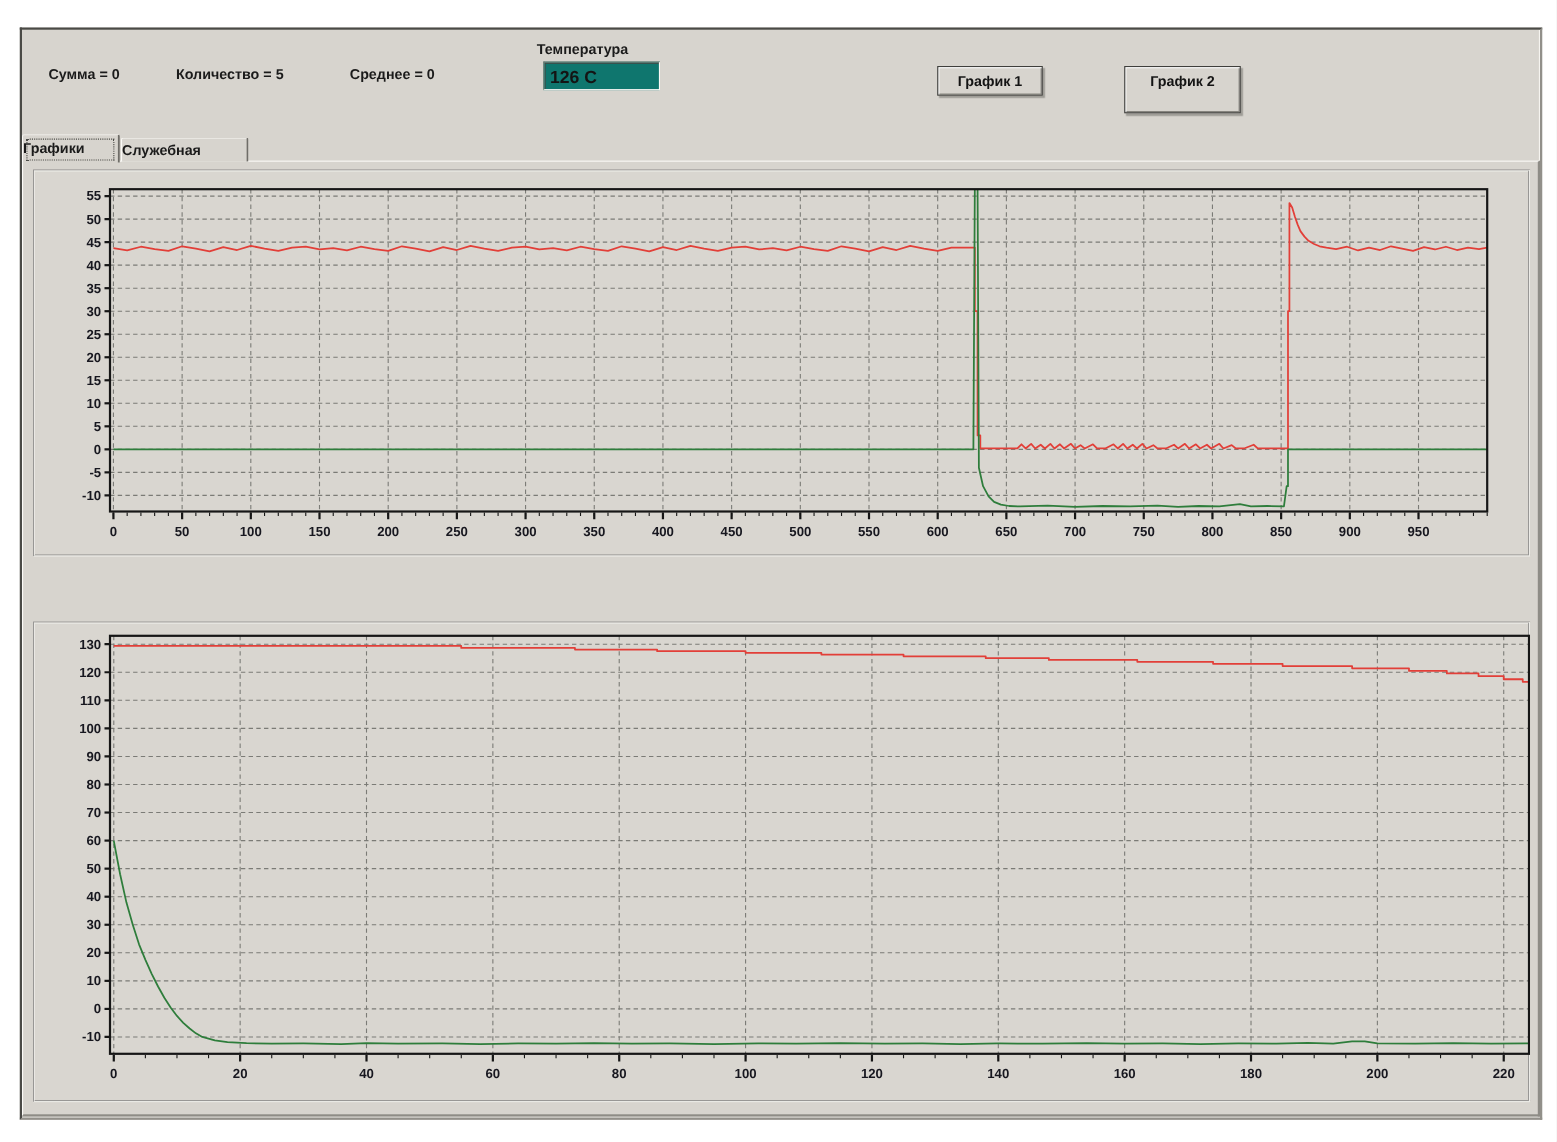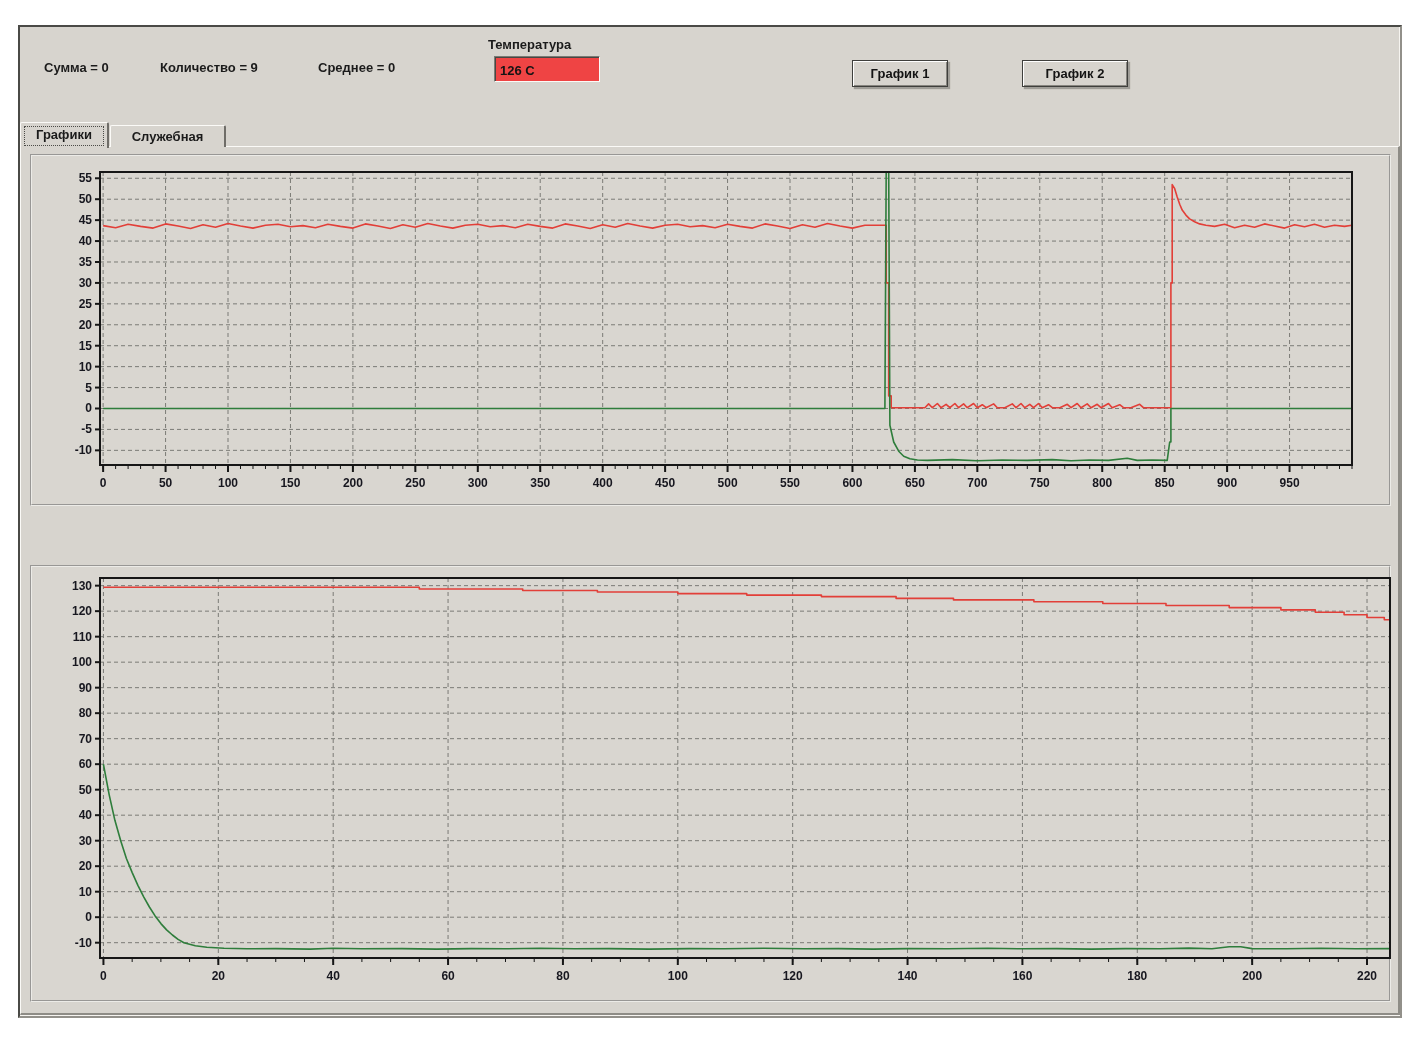--- a/index.html
+++ b/index.html
@@ -4,52 +4,52 @@
 <style>
   html,body{margin:0;padding:0;background:#ffffff;}
   #root{position:relative;width:1415px;height:1038px;background:#ffffff;overflow:hidden;
         font-family:"Liberation Sans", sans-serif;color:#1b1b1b;}
   .abs{position:absolute;}
   #window{left:18px;top:25px;width:1384px;height:993px;background:#d7d4ce;
           border-top:2px solid #4a4a46;border-left:2px solid #4a4a46;
           border-right:2px solid #92908a;border-bottom:2px solid #92908a;
           box-shadow:inset -1px -1px 0 #f6f4f0;box-sizing:border-box;}
   .lbl{font-size:13px;font-weight:600;white-space:nowrap;}
-  .edit{background:#ef4444;border-top:1px solid #7a7a74;border-left:1px solid #7a7a74;
+  .edit{background:#0f766e;border-top:1px solid #7a7a74;border-left:1px solid #7a7a74;
         border-bottom:1px solid #fbfaf7;border-right:1px solid #fbfaf7;
         box-shadow:inset 1px 1px 0 #474743;box-sizing:border-box;
-        font-family:"Liberation Sans", sans-serif;font-size:13px;font-weight:600;
+        font-family:"Liberation Sans", sans-serif;font-size:16px;font-weight:600;
         padding:3px 12px 0 5px;color:#141414;}
   .win-btn{background:#d7d4ce;border:1px solid #3f3f3c;
         box-shadow:inset 1px 1px 0 #ffffff, inset -1px -1px 0 #87857f, 2px 2px 1px rgba(90,90,85,.45);
         font-family:"Liberation Sans", sans-serif;font-size:13px;font-weight:600;color:#141414;
         text-align:center;cursor:pointer;box-sizing:border-box;padding-top:5px;}
-  .tab{background:#d7d4ce;box-sizing:border-box;text-align:center;font-size:13px;font-weight:600;
+  .tab{background:#d7d4ce;box-sizing:border-box;text-align:left;font-size:13px;font-weight:600;
        border-top:1px solid #fbfaf7;border-left:1px solid #fbfaf7;border-right:2px solid #6f6d68;
        border-top-left-radius:2px;border-top-right-radius:2px;cursor:pointer;}
   .tab.sel{z-index:3;}
   .tab .focus{position:absolute;left:3px;top:3px;right:3px;bottom:2px;border:1px dotted #4b4b47;}
   #tabpage{background:#d7d4ce;border-top:1px solid #fbfaf7;border-left:1px solid #fbfaf7;
        border-right:2px solid #8e8c86;border-bottom:2px solid #8e8c86;box-sizing:border-box;z-index:1;}
   .chart-panel{background:#d9d6d0;border:2px groove #ecebe7;box-sizing:border-box;}
   svg text{font-family:"Liberation Sans", sans-serif;font-size:12px;font-weight:bold;fill:#17171f;}
 </style>
 </head>
 <body>
 
 <div id="root">
   <div id="window" class="abs"></div>
 
   <div class="abs lbl" style="left:44px;top:60px;">Сумма = 0</div>
-  <div class="abs lbl" style="left:160px;top:60px;">Количество = 9</div>
+  <div class="abs lbl" style="left:160px;top:60px;">Количество = 5</div>
   <div class="abs lbl" style="left:318px;top:60px;">Среднее = 0</div>
   <div class="abs lbl" style="left:488px;top:37px;">Температура</div>
   <input class="abs edit" style="left: 494px; top: 56px; width: 106px; height: 26px;" type="text" value="126 C">
   <div class="abs win-btn" style="left:852px;top:60px;width:96px;height:27px;">График 1</div>
-  <div class="abs win-btn" style="left:1022px;top:60px;width:106px;height:27px;">График 2</div>
+  <div class="abs win-btn" style="left:1022px;top:60px;width:106px;height:43px;">График 2</div>
 
   <div id="tabpage" class="abs" style="left:20px;top:146px;width:1380px;height:869px;"></div>
   <div class="abs tab sel" style="left:20px;top:122px;width:89px;height:26px;padding-top:4px;">
     <span class="focus"></span>
     <span>Графики</span>
   </div>
   <div class="abs tab" style="left:110px;top:125px;width:116px;height:22px;padding-top:3px;z-index:2;">
     <span>Служебная</span>
   </div>
 

